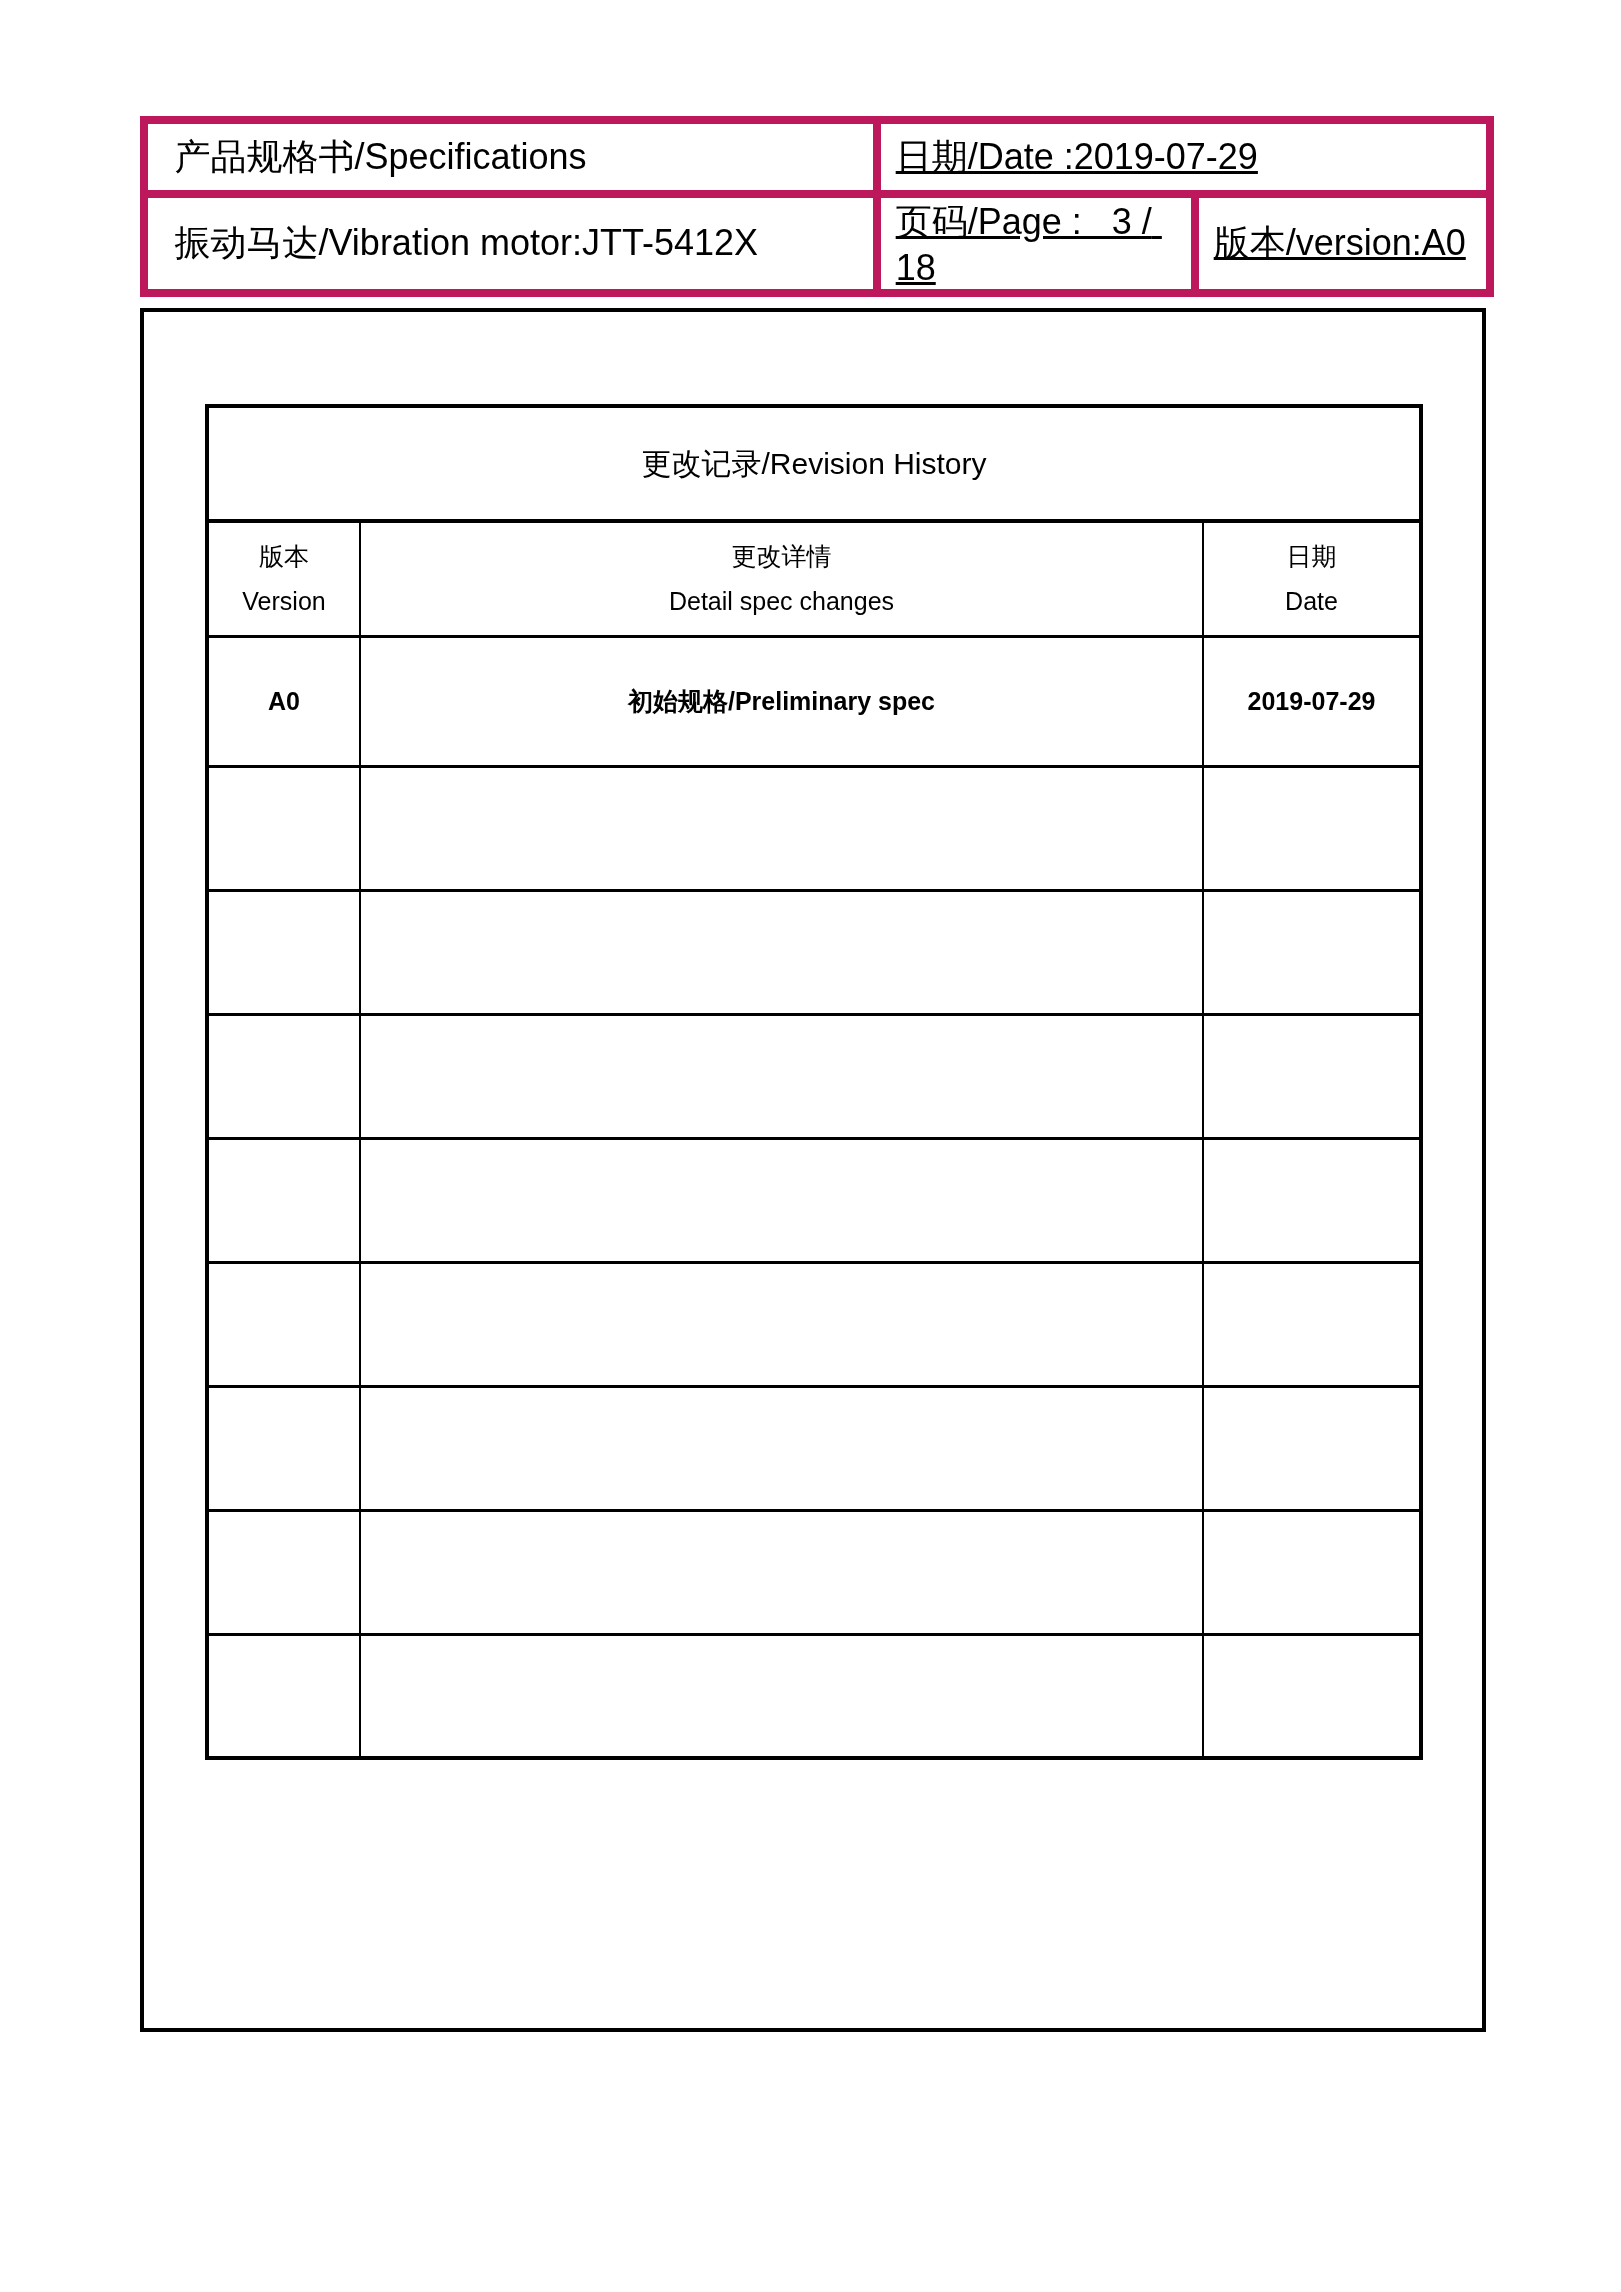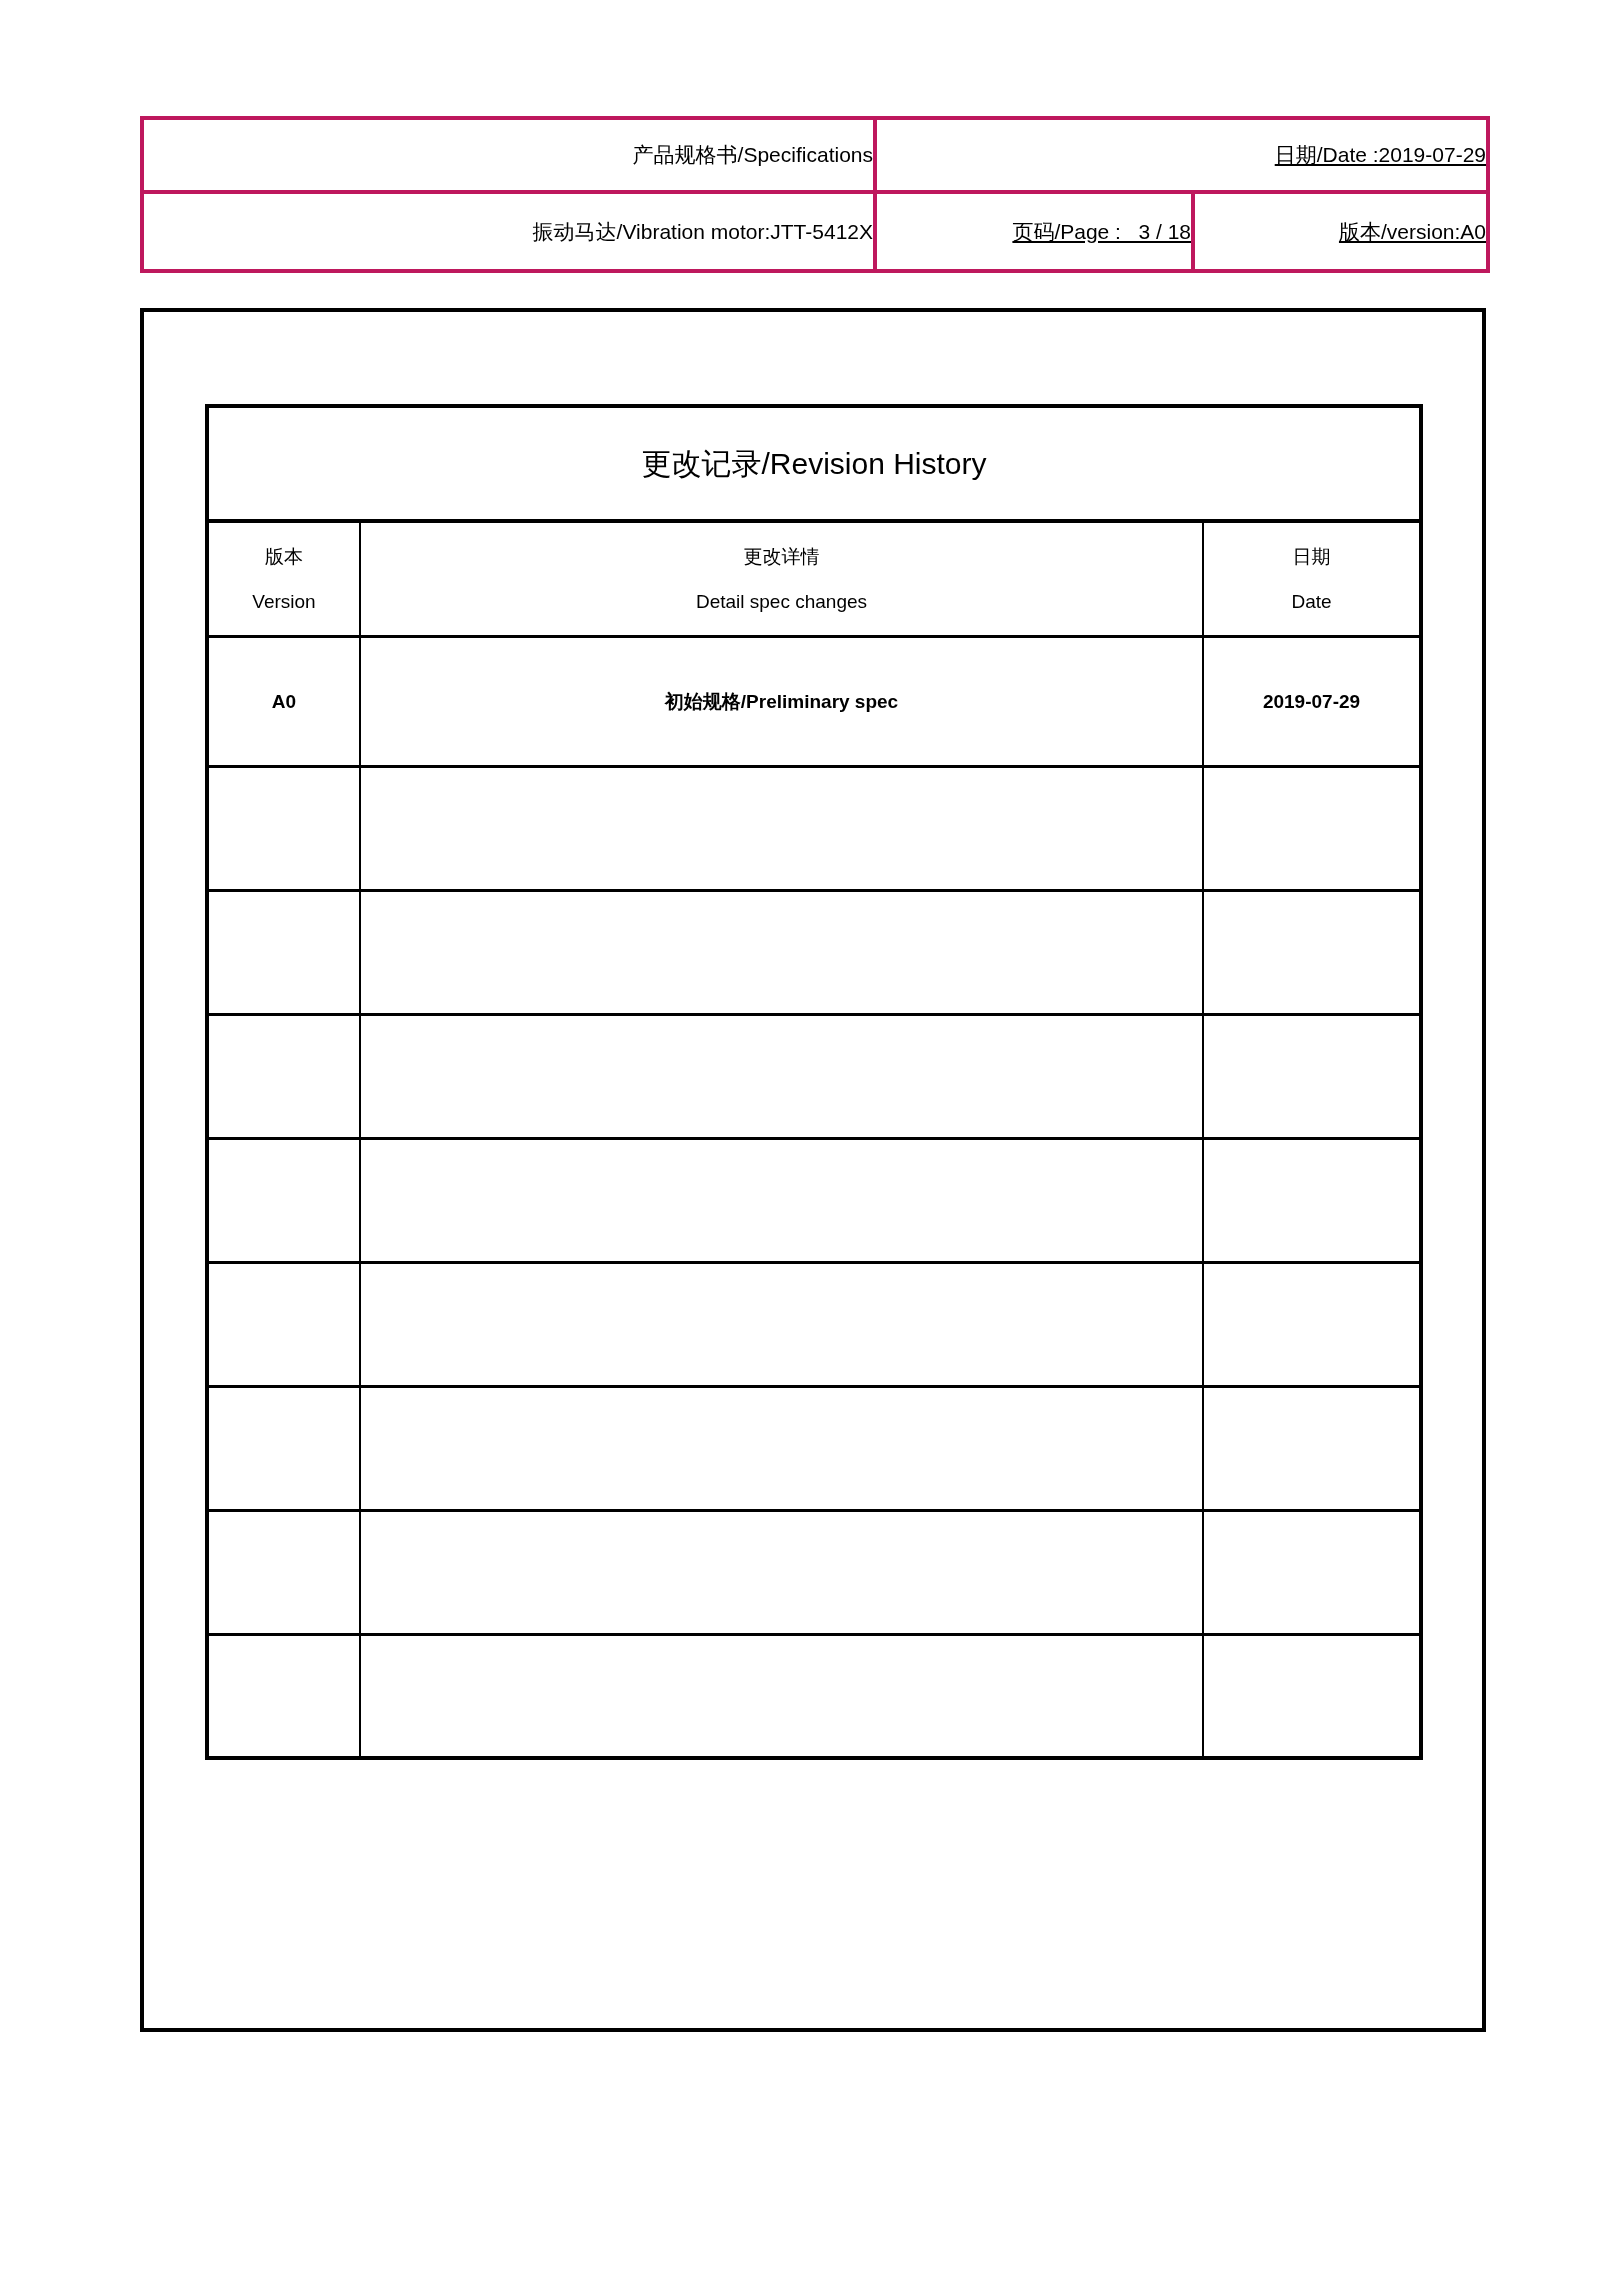--- a/index.html
+++ b/index.html
@@ -13,26 +13,25 @@
   .page { position:absolute; inset:0; background:#ffffff; }
 
   
   table { border-collapse:collapse; table-layout:fixed; }
   .header-table {
     position:absolute; left:140px; top:116px;
     width:1346px; height:154px;
     border:3.9px solid #000;
   }
   .header-table td {
-    border:4px solid #be185d;
-    font-size:21px;
+    border:8px solid #be185d;
+    font-size:36px;
     white-space:pre-wrap;
     vertical-align:middle;
     overflow:hidden;
-    text-align:right;
   }
   .header-table tr.hrow1 { height:74px; }
   .header-table tr.hrow2 { height:79px; }
   .cell-pad-lg { padding-left:26.5px; }
   .cell-pad-sm { padding-left:14.7px;text-decoration:underline; }
 
   
   .frame {
     position:absolute; left:140px; top:308px;
     width:1346px; height:1724px;
@@ -45,21 +44,21 @@
     position:absolute; left:205px; top:404px;
     width:1213px;
     border:4.9px solid #000;
   }
   .rev-table td {
     border:2.9px solid #000;
     border-top-width:3.9px;
     border-bottom-width:3.9px;
     text-align:center;
     vertical-align:middle;
-    font-size:19px;
+    font-size:25px;
     line-height:45px;
     white-space:pre-wrap;
     overflow:hidden;
   }
   .rev-table .title-cell {
     font-weight:normal;
     font-size:30px;
     border-bottom-width:4.9px;
   }
   .row-title  { height:115px; }

